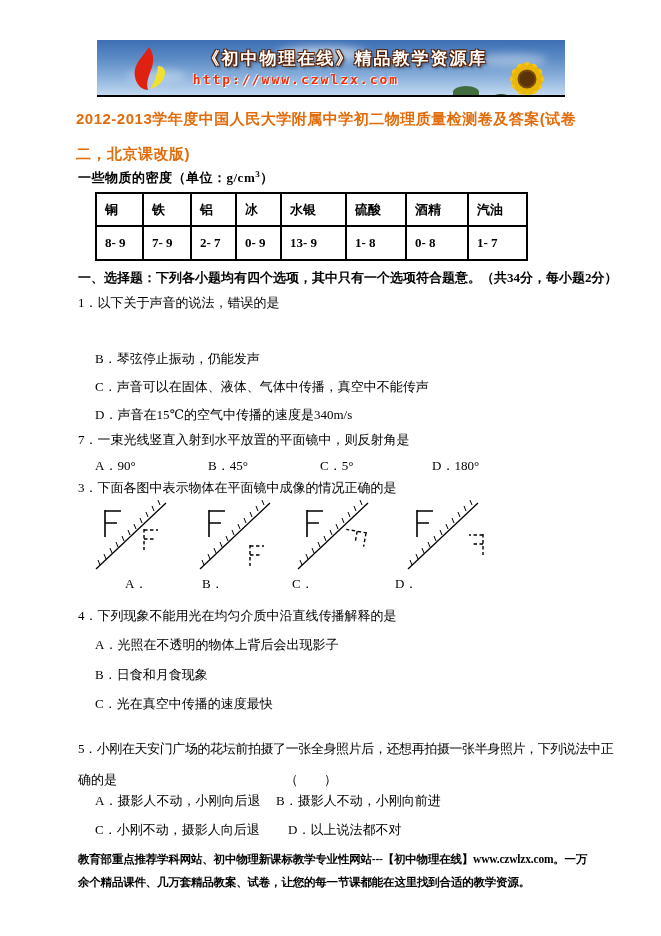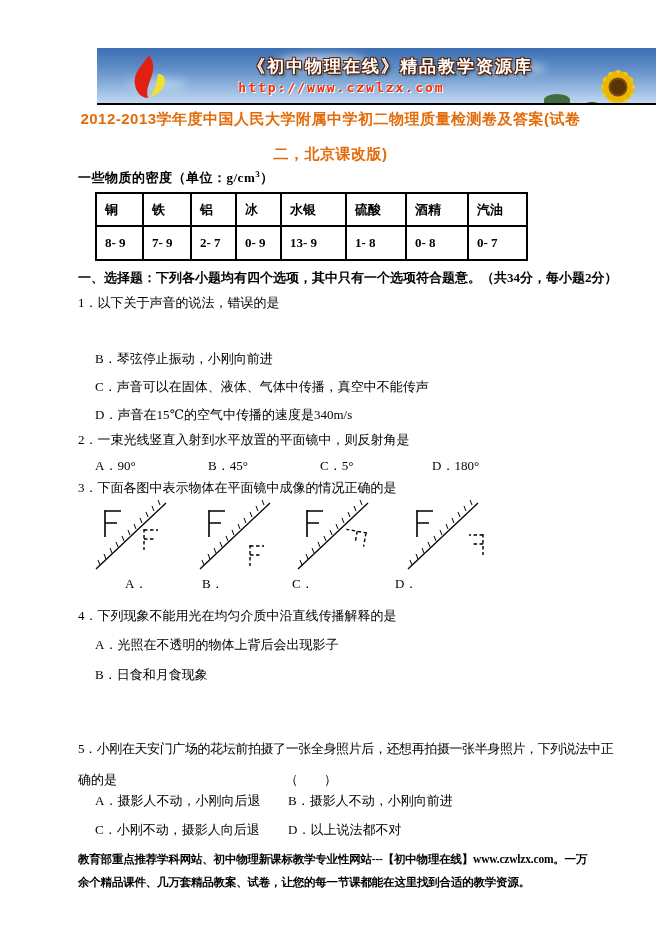--- a/index.html
+++ b/index.html
@@ -5,21 +5,21 @@
   html,body{margin:0;padding:0;background:#888;}
   .page{
     position:relative;width:661px;height:936px;background:#ffffff;
     font-family:"Liberation Serif","DejaVu Serif",serif;color:#000;
     overflow:hidden;margin:0 auto;
   }
   .abs{position:absolute;}
 
   
   .banner{
-    left:97px;top:48px;width:559px;height:55px;
+    left:97px;top:40px;width:468px;height:55px;
     background:linear-gradient(to bottom,#3d6fb4 0%,#5d8cc6 35%,#8fb4de 70%,#c2d9ef 100%);
     border-bottom:2px solid #000;overflow:hidden;
   }
   .cloud{position:absolute;background:#fff;border-radius:50%;filter:blur(4px);opacity:.55;}
   .cloud1{width:90px;height:16px;left:180px;top:6px;}
   .cloud2{width:70px;height:12px;left:380px;top:14px;opacity:.4;}
   .cloud3{width:60px;height:12px;left:30px;top:30px;opacity:.35;}
   .banner-text{position:absolute;left:0;right:0;top:7px;text-align:center;}
   .banner-title{
     font-family:"Liberation Sans","DejaVu Sans",sans-serif;
@@ -29,21 +29,21 @@
   .banner-url{
     font-family:"DejaVu Sans Mono","Liberation Mono",monospace;
     font-size:13px;font-weight:bold;letter-spacing:2px;color:#ff2a00;margin-top:2px;margin-right:70px;
     text-shadow:1px 1px 0 #ffffff,-1px -1px 0 rgba(255,255,255,.6);
   }
   .flame{position:absolute;left:30px;top:6px;width:46px;height:46px;}
   .sunflower{position:absolute;right:4px;bottom:-8px;width:70px;height:56px;}
   .bush{position:absolute;right:86px;bottom:-3px;width:26px;height:12px;background:#2d5a1e;border-radius:50% 50% 0 0;opacity:.85;}
 
   
-  .doc-title{left:76px;top:101px;width:509px;text-align:center;
+  .doc-title{left:76px;top:101px;width:509px;
     color:#e36c0a;font-weight:bold;font-size:15px;line-height:35px;
     font-family:"Liberation Sans","DejaVu Sans",sans-serif;letter-spacing:.5px;}
 
   
   .tbl-caption{left:78px;top:169px;font-size:13px;font-weight:bold;letter-spacing:.5px;}
   .tbl-caption sup{font-size:9px;}
   table.density{left:95px;top:192px;border-collapse:collapse;table-layout:fixed;}
   table.density td{
     border:2px solid #000;font-weight:bold;font-size:13px;
     padding:0 0 0 8px;vertical-align:middle;white-space:nowrap;
@@ -128,33 +128,33 @@
       <td style="width:49px">汽油</td>
     </tr>
     <tr class="rowval">
       <td>8- 9</td>
       <td>7- 9</td>
       <td>2- 7</td>
       <td>0- 9</td>
       <td>13- 9</td>
       <td>1- 8</td>
       <td>0- 8</td>
-      <td>0- 7</td>
+      <td>1- 7</td>
     </tr>
   </tbody>
     </table>
 
   <div class="line bold" style="left:78px;top:269px;">一、选择题：下列各小题均有四个选项，其中只有一个选项符合题意。（共34分，每小题2分）</div>
 
   <div class="line" style="left:78px;top:294px;">1．以下关于声音的说法，错误的是</div>
-  <div class="line" style="left:95px;top:350px;">B．琴弦停止振动，小刚向前进</div>
+  <div class="line" style="left:95px;top:350px;">B．琴弦停止振动，仍能发声</div>
   <div class="line" style="left:95px;top:378px;">C．声音可以在固体、液体、气体中传播，真空中不能传声</div>
   <div class="line" style="left:95px;top:406px;">D．声音在15℃的空气中传播的速度是340m/s</div>
 
-  <div class="line" style="left:78px;top:431px;">2．一束光线竖直入射到水平放置的平面镜中，则反射角是</div>
+  <div class="line" style="left:78px;top:431px;">7．一束光线竖直入射到水平放置的平面镜中，则反射角是</div>
   <div class="line" style="left:95px;top:457px;">A．90°</div>
   <div class="line" style="left:208px;top:457px;">B．45°</div>
   <div class="line" style="left:320px;top:457px;">C．5°</div>
   <div class="line" style="left:432px;top:457px;">D．180°</div>
 
   <div class="line" style="left:78px;top:479px;">3．下面各图中表示物体在平面镜中成像的情况正确的是</div>
 
   <svg class="abs" style="left:88px;top:497px;" width="95" height="78" viewBox="0 0 95 78">
     <path d="M17 13 L17 40 M16.2 14 L33 14 M16.2 26 L29 26" stroke="#000" stroke-width="1.6" fill="none"></path>
     <line x1="8" y1="72" x2="78" y2="6" stroke="#000" stroke-width="1.3"></line>
@@ -192,24 +192,25 @@
   </svg>
 
   <div class="fig-label" style="left:125px;top:575px;">A．</div>
   <div class="fig-label" style="left:202px;top:575px;">B．</div>
   <div class="fig-label" style="left:292px;top:575px;">C．</div>
   <div class="fig-label" style="left:395px;top:575px;">D．</div>
 
   <div class="line" style="left:78px;top:607px;">4．下列现象不能用光在均匀介质中沿直线传播解释的是</div>
   <div class="line" style="left:95px;top:636px;">A．光照在不透明的物体上背后会出现影子</div>
   <div class="line" style="left:95px;top:666px;">B．日食和月食现象</div>
+  <div class="line" style="left:95px;top:695px;">C．光在真空中传播的速度最快</div>
 
   <div class="line q5l1" style="left:78px;top:740px;">5．小刚在天安门广场的花坛前拍摄了一张全身照片后，还想再拍摄一张半身照片，下列说法中正</div>
   <div class="line" style="left:78px;top:771px;">确的是</div>
   <div class="line" style="left:285px;top:771px;">（　　）</div>
   <div class="line" style="left:95px;top:792px;">A．摄影人不动，小刚向后退</div>
-  <div class="line" style="left:288px;top:792px;">B．摄影人不动，小刚向前进</div>
+  <div class="line" style="left:276px;top:792px;">B．摄影人不动，小刚向前进</div>
   <div class="line" style="left:95px;top:821px;">C．小刚不动，摄影人向后退</div>
   <div class="line" style="left:288px;top:821px;">D．以上说法都不对</div>
 
   <div class="abs footer">教育部重点推荐学科网站、初中物理新课标教学专业性网站---【初中物理在线】www.czwlzx.com。一万余个精品课件、几万套精品教案、试卷，让您的每一节课都能在这里找到合适的教学资源。</div>
 
 </div>
 
 </body></html>

